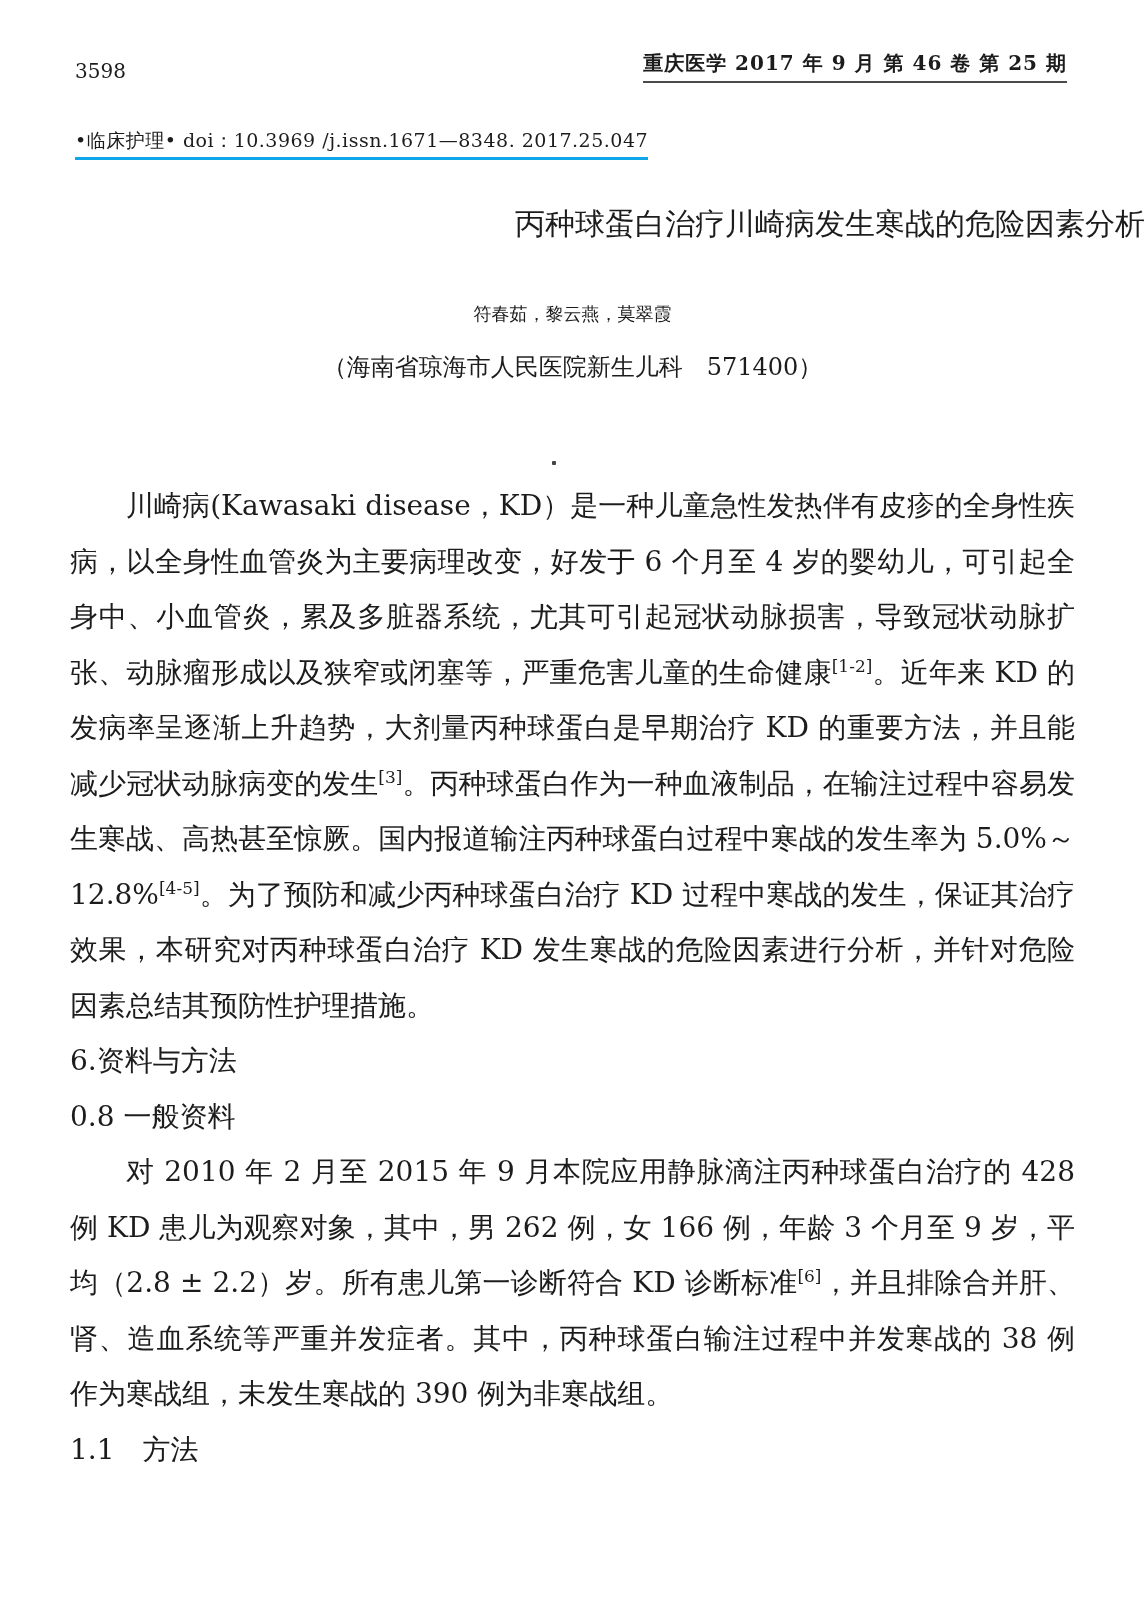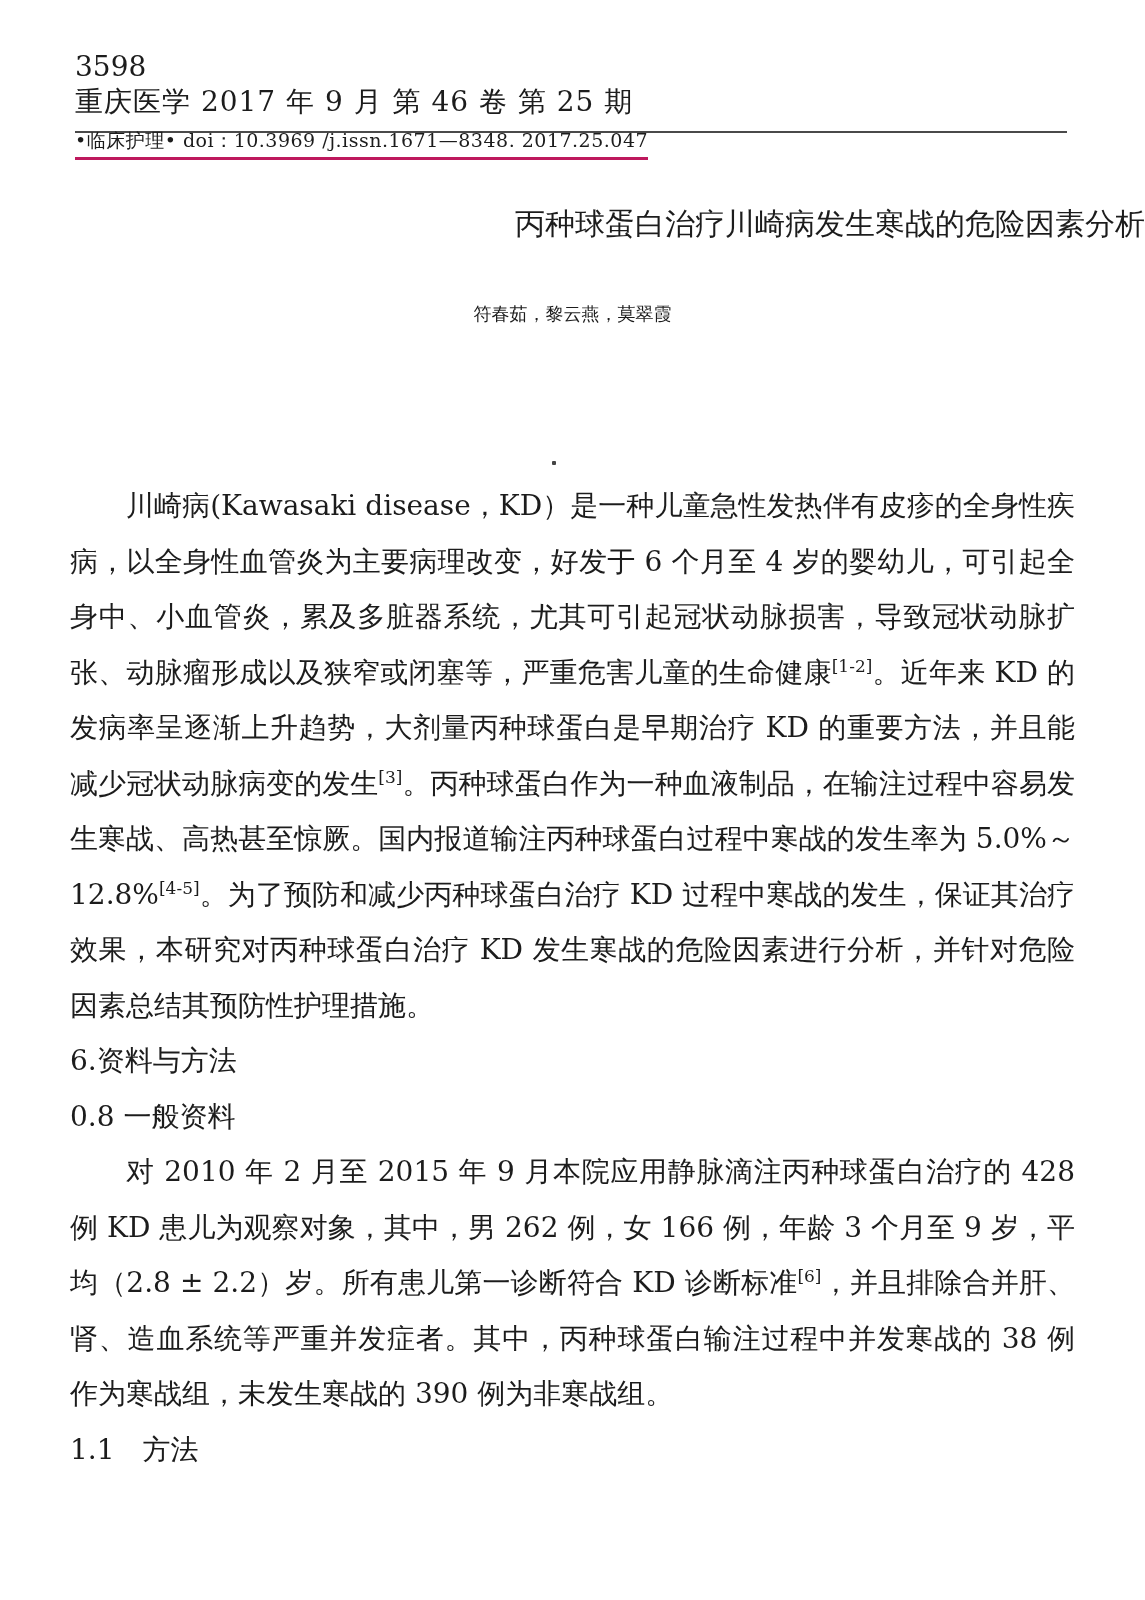--- a/index.html
+++ b/index.html
@@ -16,34 +16,35 @@
     font-family: "DejaVu Serif", "Liberation Serif", serif;
     overflow: hidden;
   }
   .topbar {
     position: absolute;
     top: 50px;
     left: 75px;
     right: 78px;
     display: flex;
     justify-content: space-between;
-    font-size: 28px;
-    flex-direction: column;
+    align-items: flex-end;
+    font-size: 20px;
   }
   .journal-issue {
     border-bottom: 2px solid #4a4a4a;
-    padding-bottom: 10px;
+    padding-bottom: 4px;
     letter-spacing: 1px;
+    font-weight: bold;
   }
   .column-doi {
     position: absolute;
     top: 128px;
     left: 75px;
     font-size: 19px;
-    border-bottom: 3px solid #be185d;
+    border-bottom: 3px solid #0ea5e9;
     padding-bottom: 3px;
     letter-spacing: 0.5px;
   }
   .article-title {
     position: absolute;
     top: 204px;
     left: 0;
     width: 100%;
     text-align: right;
     font-size: 30px;
@@ -118,20 +119,21 @@
     <span class="page-number">3598</span>
     <span class="journal-issue">重庆医学 2017 年 9 月 第 46 卷 第 25 期</span>
   </div>
 
   <div class="column-doi">•临床护理•  doi：10.3969 /j.issn.1671—8348. 2017.25.047</div>
 
   <h1 class="article-title">丙种球蛋白治疗川崎病发生寒战的危险因素分析</h1>
 
   <div class="authors">符春茹，黎云燕，莫翠霞</div>
 
+  <div class="affiliation">（海南省琼海市人民医院新生儿科　571400）</div>
 
 
   <div class="stray-dot"></div>
 
   <div class="body-text">
     <p><span>川崎病(Kawasaki disease，KD）是一种儿童急性发热伴有皮疹的全身性疾病，以全身性血管炎为主要病理改变，好发于 6 个月至 4 岁的婴幼儿，可引起全身中、小血管炎，累及多脏器系统，尤其可引起冠状动脉损害，导致冠状动脉扩张、动脉瘤形成以及狭窄或闭塞等，严重危害儿童的生命健康</span><sup class="supref">[1-2]</sup><span>。近年来 KD 的发病率呈逐渐上升趋势，大剂量丙种球蛋白是早期治疗 KD 的重要方法，并且能减少冠状动脉病变的发生</span><sup class="supref">[3]</sup><span>。丙种球蛋白作为一种血液制品，在输注过程中容易发生寒战、高热甚至惊厥。国内报道输注丙种球蛋白过程中寒战的发生率为 5.0%～12.8%</span><sup class="supref">[4-5]</sup><span>。为了预防和减少丙种球蛋白治疗 KD 过程中寒战的发生，保证其治疗效果，本研究对丙种球蛋白治疗 KD 发生寒战的危险因素进行分析，并针对危险因素总结其预防性护理措施。</span></p>
 
     <div class="section-heading">6.资料与方法</div>
 
     <div class="section-heading">0.8 一般资料</div>

